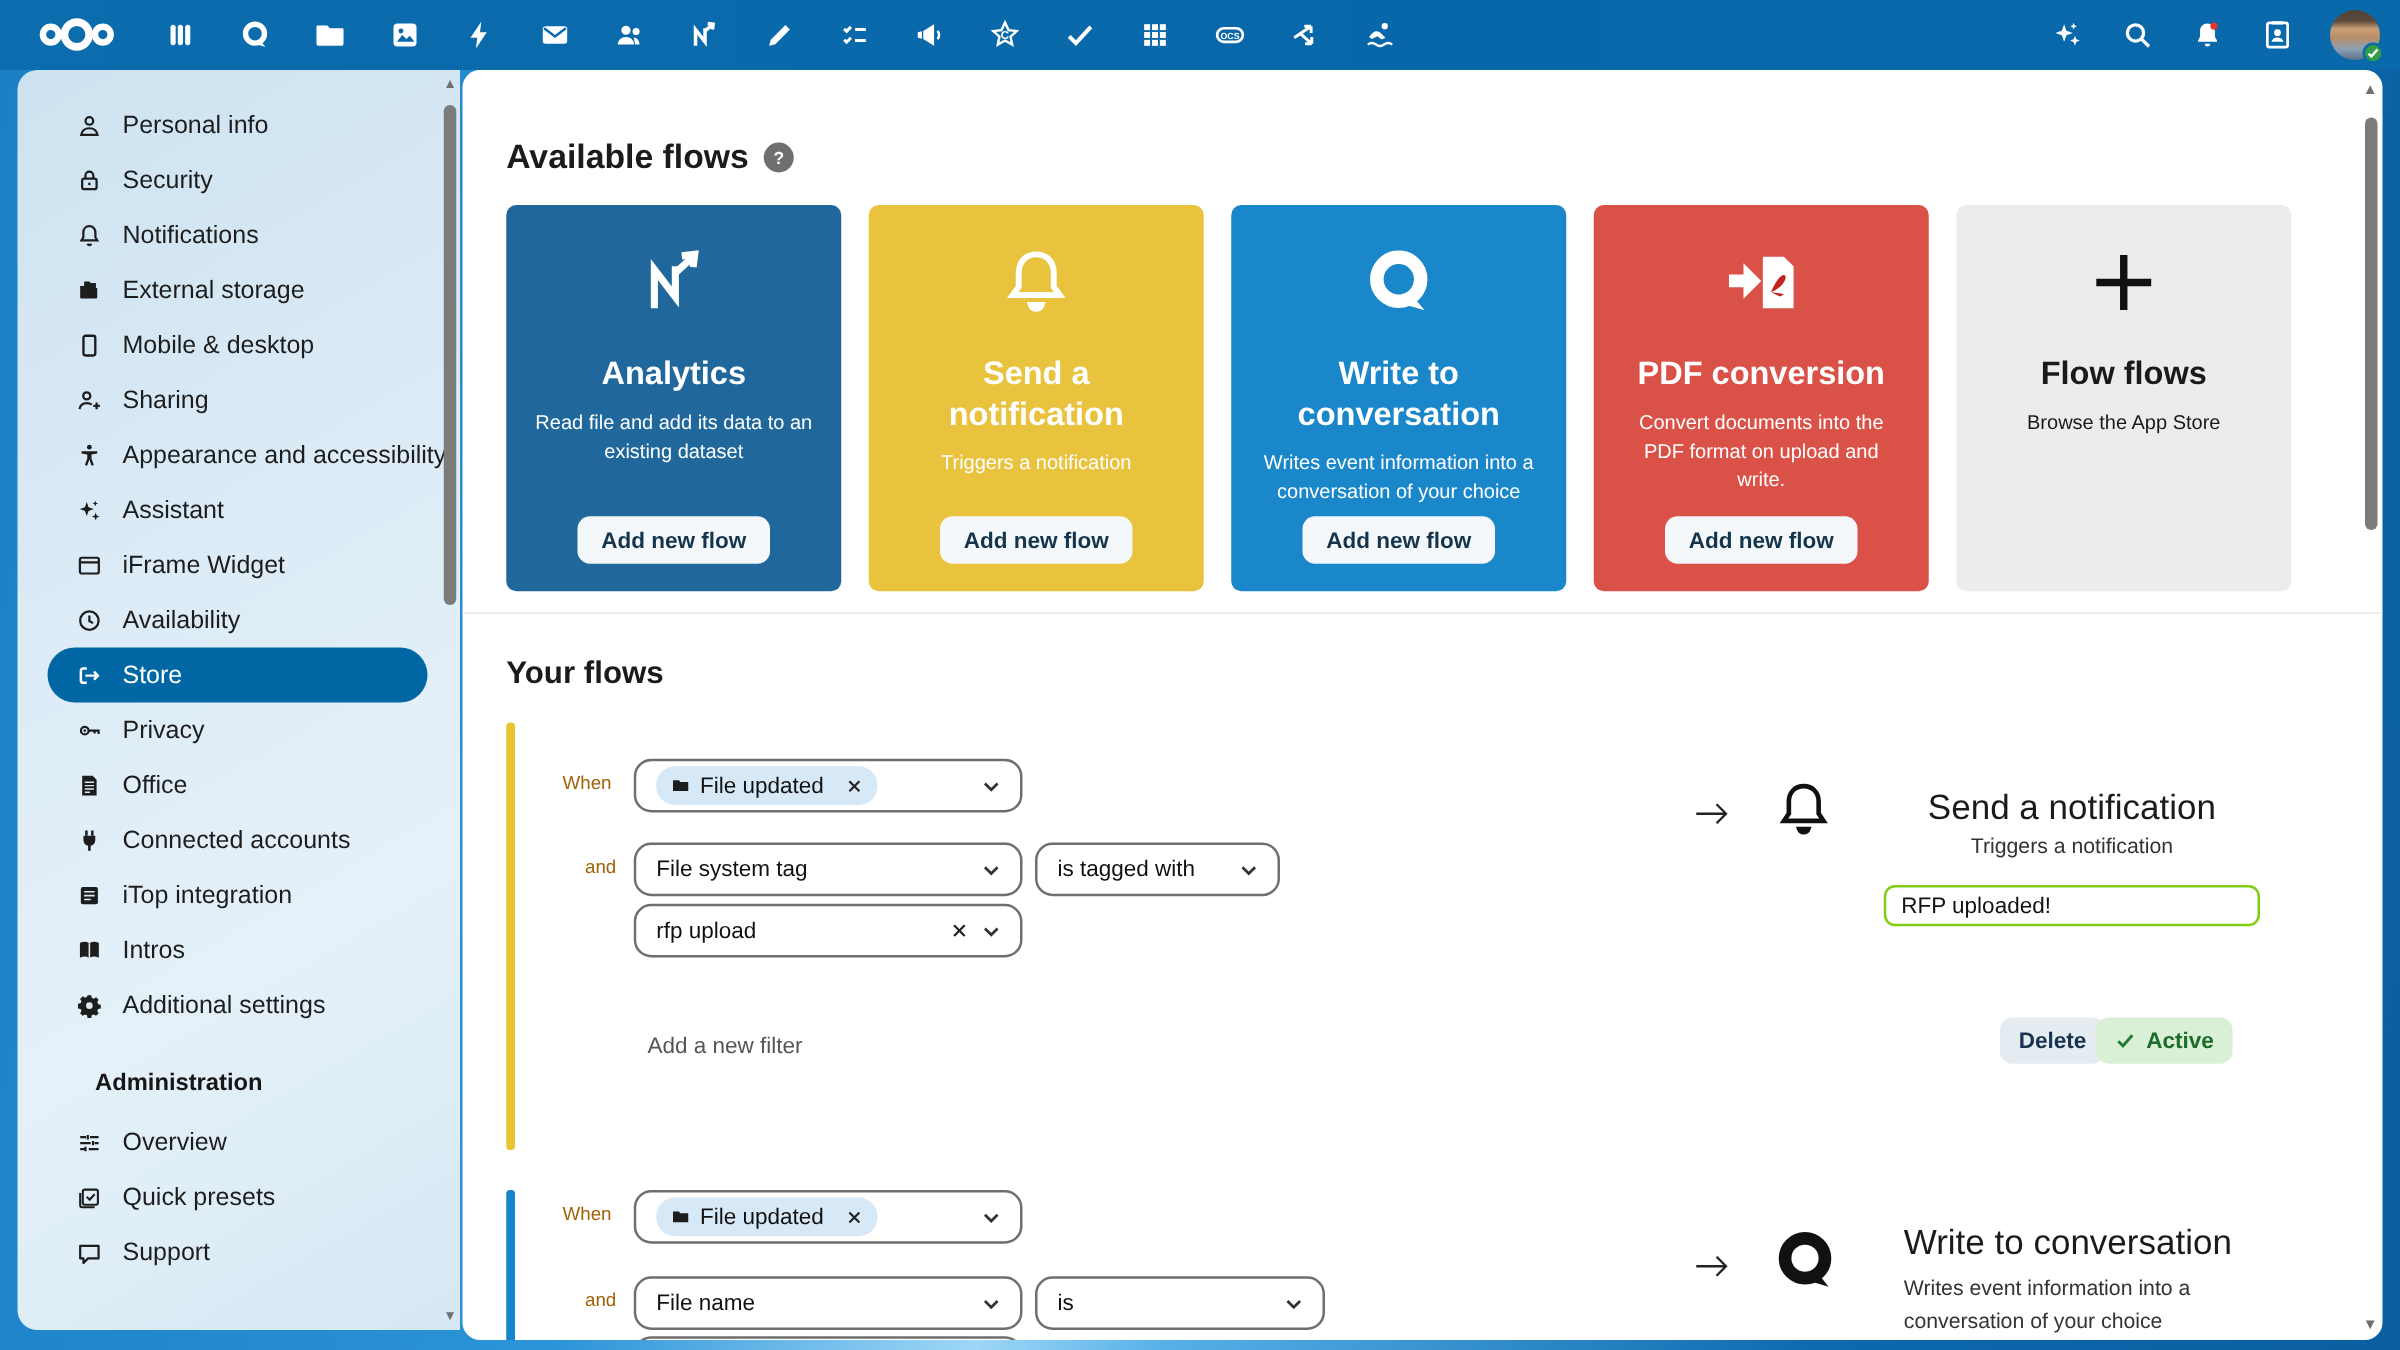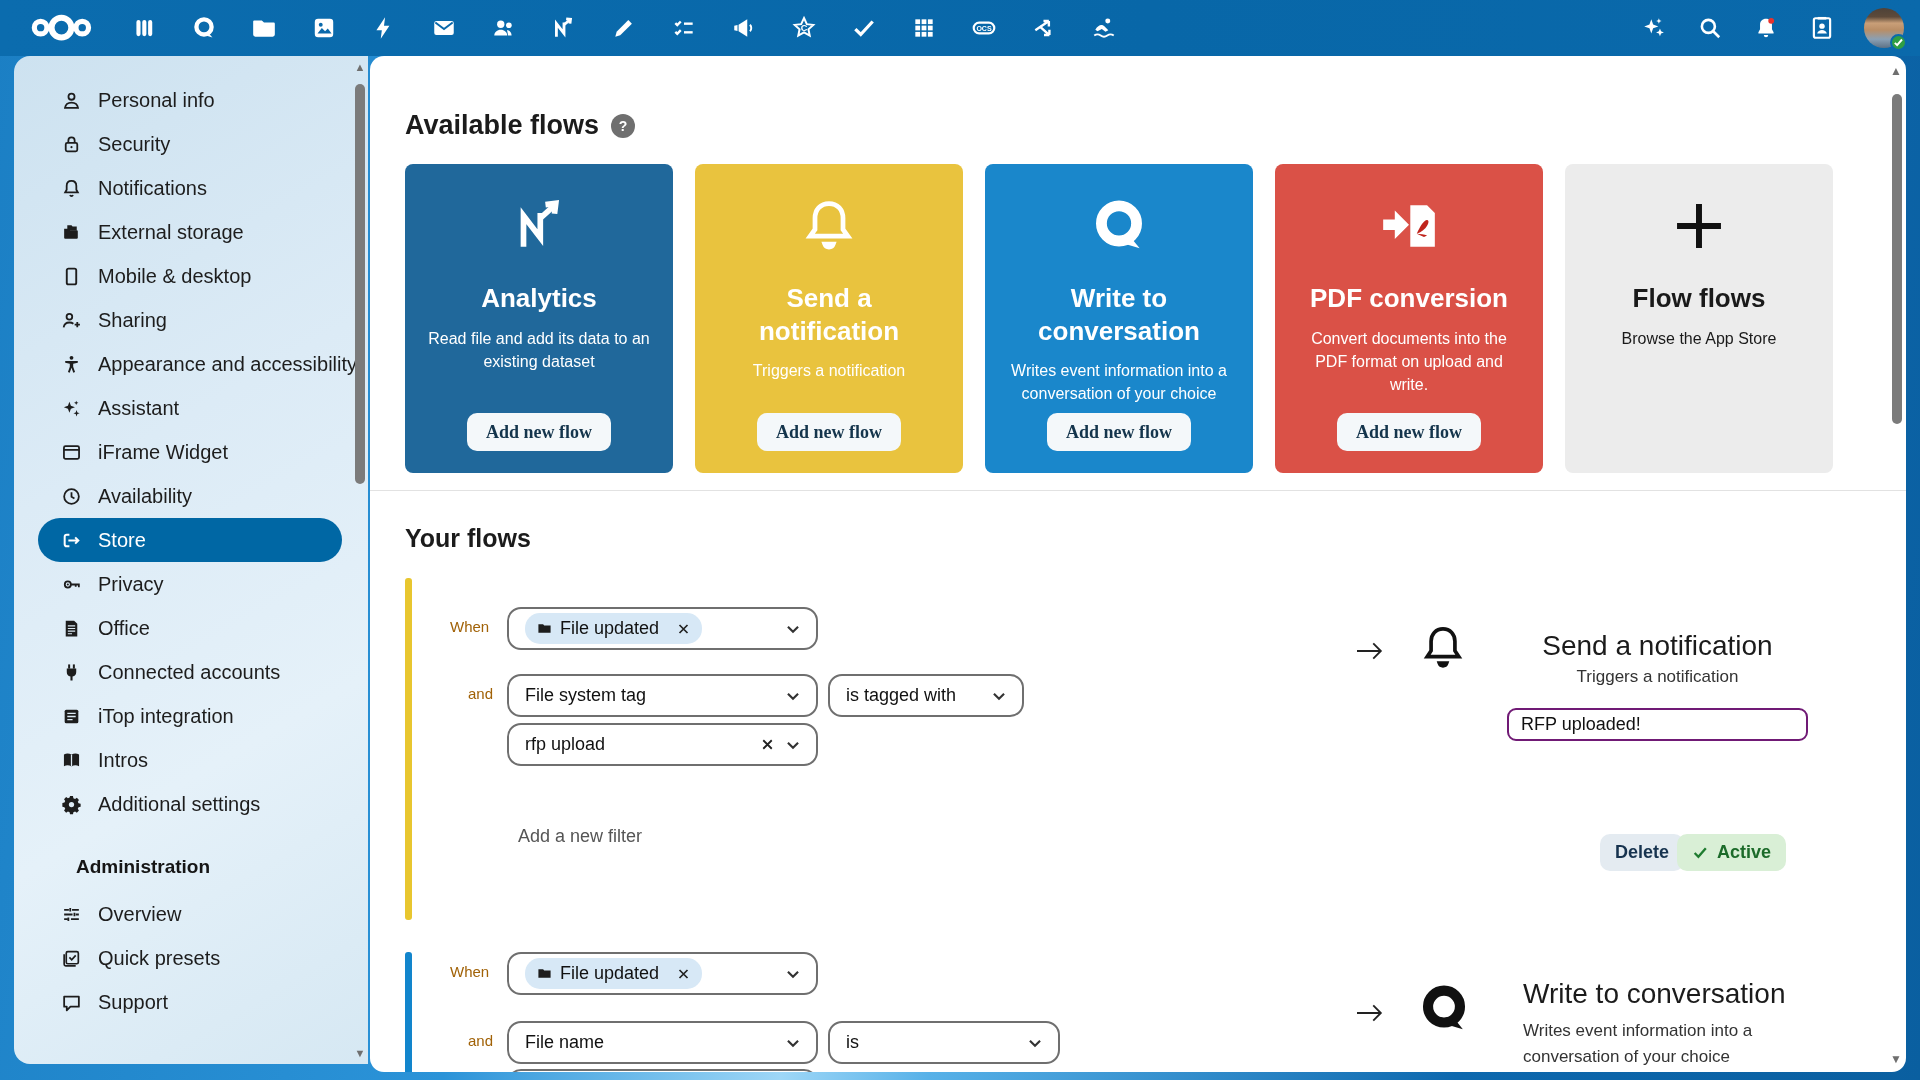--- a/index.html
+++ b/index.html
@@ -51,21 +51,21 @@
     font-size:14px; font-weight:bold; display:flex; align-items:center; justify-content:center; cursor:pointer; }
 
   .cards { position:absolute; left:35px; top:108px; display:flex; gap:22px; }
   .card { width:268px; height:309px; border-radius:8px; color:#fff; position:relative;
     display:flex; flex-direction:column; align-items:center; padding:26px 20px 0; text-align:center; }
   .card .cicon { height:72px; display:flex; align-items:center; justify-content:center; }
   .card .ctitle { margin-top:20px; font-size:26px; font-weight:bold; line-height:1.25; }
   .card .cdesc { margin-top:12px; font-size:16px; line-height:1.45; }
   .card .cbtn { position:absolute; bottom:22px; left:50%; transform:translateX(-50%);
     background:#f4f8fa; color:#14354c; border:none; border-radius:10px; height:38px; padding:0 19px;
-    font-size:18px; font-weight:bold; white-space:nowrap; cursor:pointer; font-family:Liberation Serif, serif; }
+    font-size:18px; font-weight:bold; white-space:nowrap; cursor:pointer; font-family:Liberation Sans, sans-serif; }
   .card.light { color:#1a1a1a; }
 
   .divider { position:absolute; left:0; right:0; top:434px; height:1px; background:#e2e2e2; }
   .yf-title { position:absolute; left:35px; top:468px; font-size:25px; font-weight:bold; color:#1b1b1b; }
 
   .flow { position:absolute; left:35px; width:1460px; }
   .flow1 { top:522px; height:342px; }
   .flow2 { top:896px; height:200px; }
   .accentbar { position:absolute; left:0; top:0; bottom:0; width:7px; border-radius:3px; }
   .flow2 .accentbar { bottom:auto; height:200px; }
@@ -78,23 +78,23 @@
   .chip { background:#d7e8f6; border-radius:15px; height:31px; display:flex; align-items:center;
     gap:8px; padding:0 10px 0 12px; }
   .chip .chiptext { font-size:18px; color:#111; white-space:nowrap; }
   .chip .xi { width:16px; height:16px; cursor:pointer; }
   .addfilter { position:absolute; font-size:18px; color:#555; cursor:pointer; }
   .flowarrow { position:absolute; width:34px; height:26px; }
   .action-icon { position:absolute; }
   .action1 { position:absolute; left:1080px; top:52px; width:345px; text-align:center; }
   .action1 .atitle { font-size:28px; color:#1b1b1b; }
   .action1 .asub { margin-top:5px; font-size:17px; color:#333; }
-  .action1 input { margin-top:21px; width:301px; height:33px; border:2px solid #701a75; border-radius:9px;
+  .action1 input { margin-top:21px; width:301px; height:33px; border:2px solid #84cc16; border-radius:9px;
     font-size:18px; color:#111; padding:13px 12px; font-family:inherit; }
-  .btn { position:absolute; top:256px; height:37px; border:none; border-radius:10px; font-size:18px;
+  .btn { position:absolute; top:236px; height:37px; border:none; border-radius:10px; font-size:18px;
     font-weight:bold; font-family:inherit; cursor:pointer; display:flex; align-items:center; gap:8px; padding:0 15px; }
   .btn.delete { left:1195px; background:#e4ebf1; color:#17334f; }
   .btn.active { left:1272px; background:#d9efd6; color:#1c6b2a; }
   .action2 { position:absolute; left:1118px; top:26px; width:330px; }
   .action2 .atitle { font-size:28px; color:#1b1b1b; white-space:nowrap; }
   .action2 .asub { margin-top:8px; font-size:17px; color:#333; max-width:300px; line-height:1.55; }
 </style>
 </head>
 <body>
 

